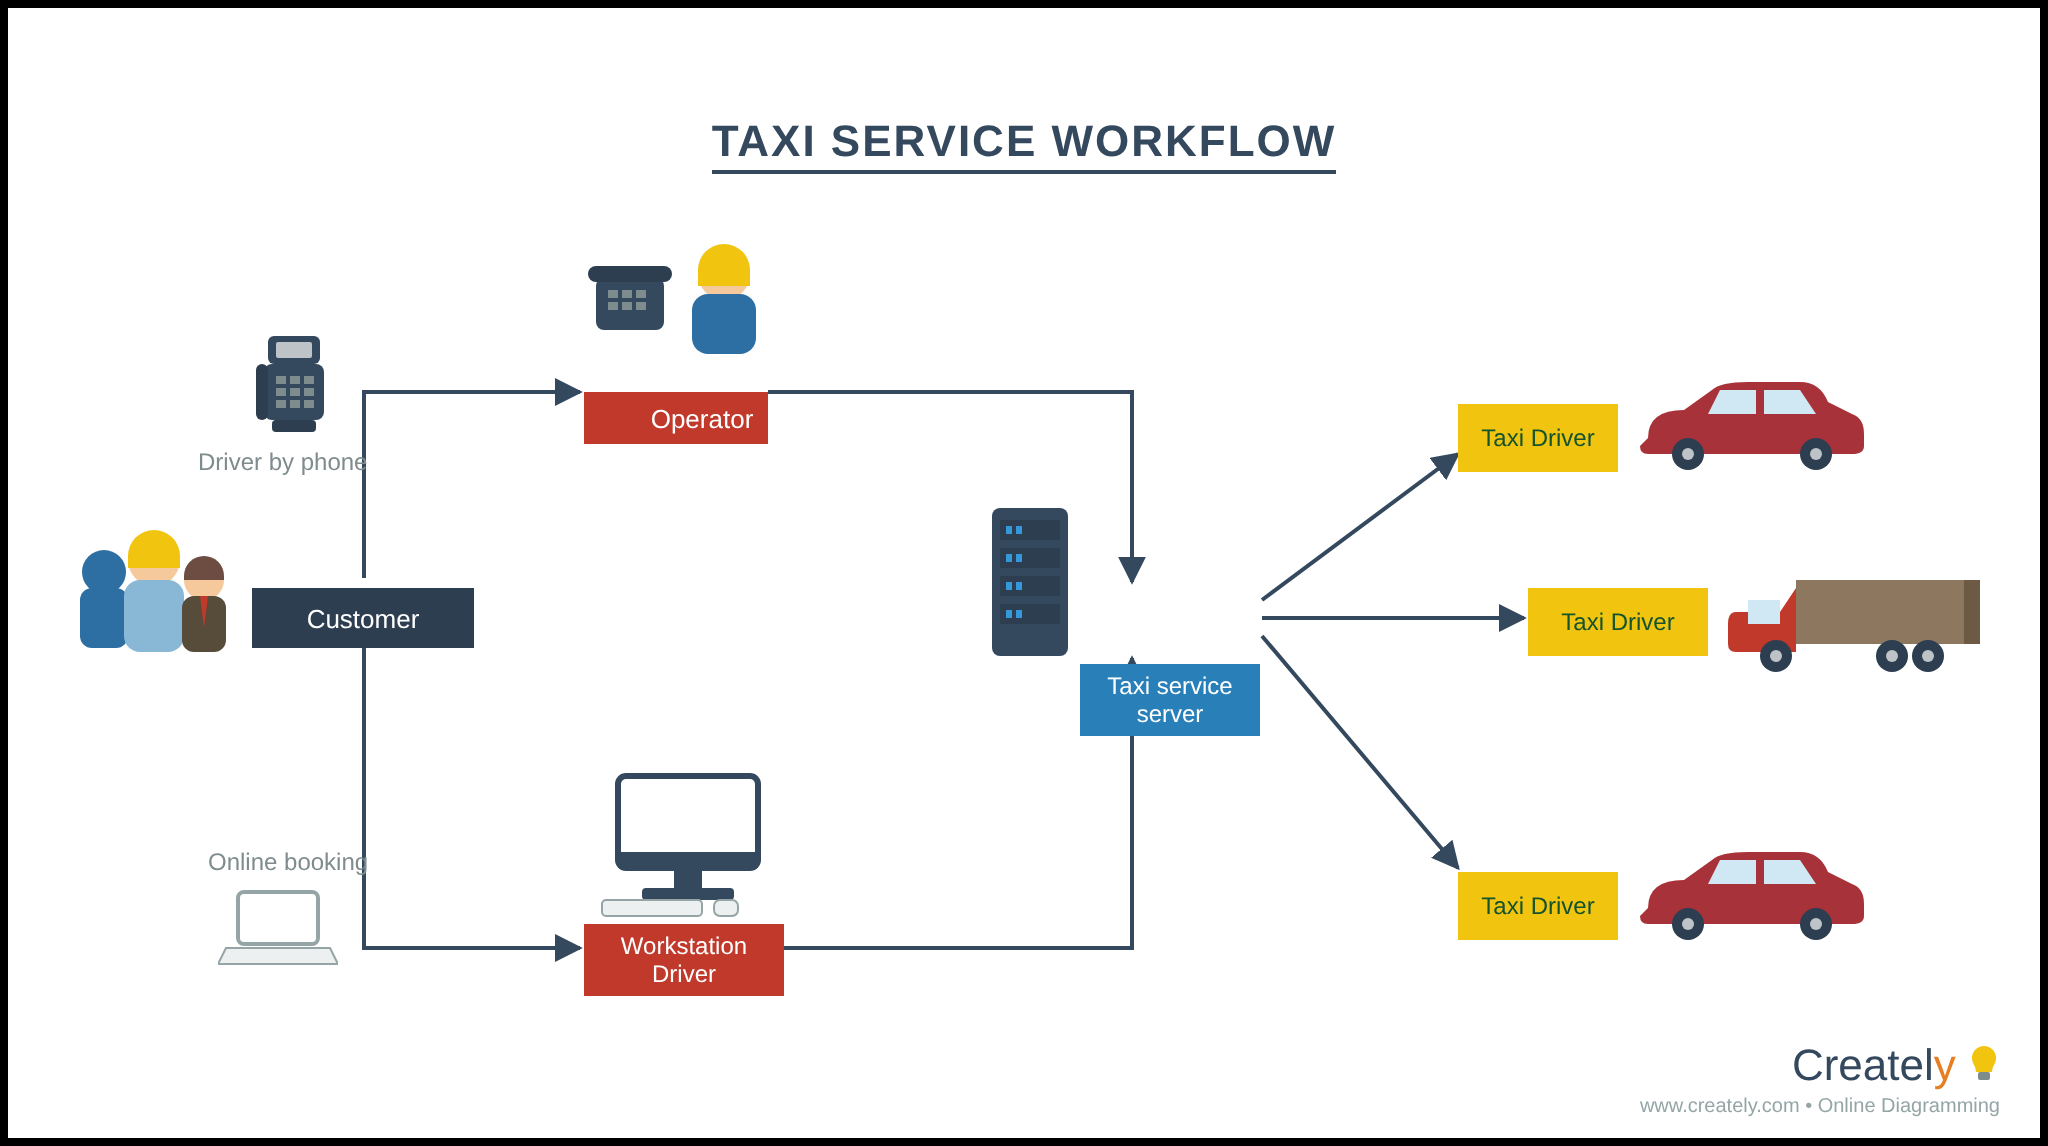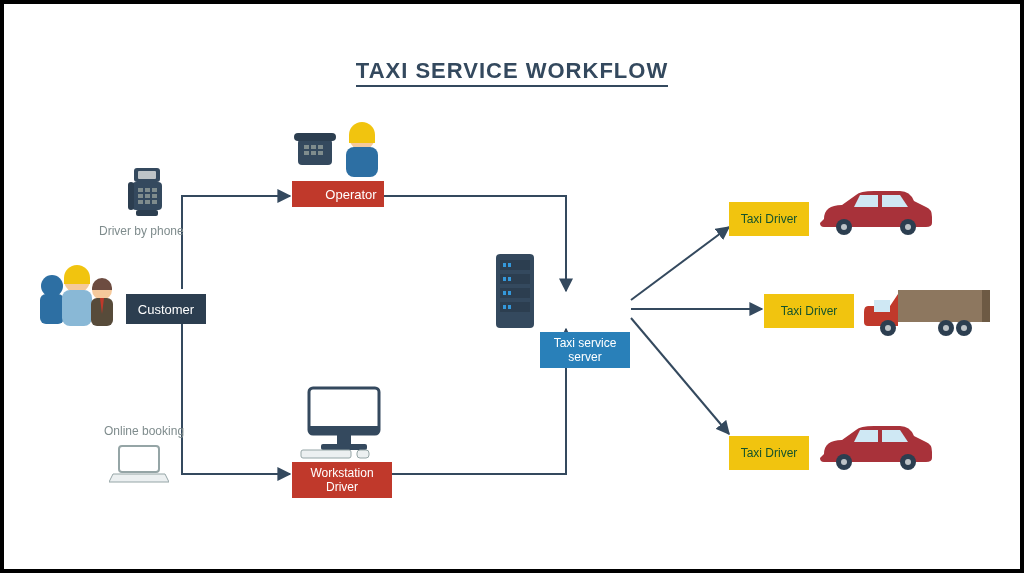--- a/index.html
+++ b/index.html
@@ -207,22 +207,32 @@
   <svg class="icon" style="left:810px; top:420px; width:120px; height:48px;" viewBox="0 0 120 48">
     <path d="M10,30 Q10,16 28,16 L42,6 Q46,2 60,2 L86,2 Q96,2 100,12 L112,18 Q118,20 118,28 L118,34 Q118,38 112,38 L10,38 Q6,38 6,34 Z" fill="#a8323a"></path>
     <path d="M46,6 L64,6 L64,18 L40,18 Z" fill="#cfe8f4"></path>
     <path d="M68,6 L86,6 L94,18 L68,18 Z" fill="#cfe8f4"></path>
     <circle cx="30" cy="38" r="8" fill="#2c3e50"></circle>
       <circle cx="30" cy="38" r="3" fill="#bdc3c7"></circle>
     <circle cx="94" cy="38" r="8" fill="#2c3e50"></circle>
       <circle cx="94" cy="38" r="3" fill="#bdc3c7"></circle>
   </svg>
 
-  <div class="node-label dark" style="left:122px; top:290px; width:80px; height:30px;">Customer</div>
-  <div class="node-label red" style="left:288px; top:177px; width:92px; height:26px;padding-left:36px;">Operator</div>
+  <div class="node-label dark" style="left:122px; top:290px; width:111px; height:30px;">Customer</div>
+  <div class="node-label red" style="left:288px; top:192px; width:92px; height:26px;padding-left:36px;">Operator</div>
   <div class="node-label red" style="left:288px; top:458px; width:100px; height:36px; font-size:12px;">Workstation Driver</div>
   <div class="node-label blue" style="left:536px; top:288px; width:90px; height:36px; font-size:12px;">Taxi service server</div>
   <div class="node-label amber" style="left:725px; top:198px; width:80px; height:34px; font-size:12px;">Taxi Driver</div>
   <div class="node-label amber" style="left:760px; top:290px; width:90px; height:34px; font-size:12px;">Taxi Driver</div>
   <div class="node-label amber" style="left:725px; top:432px; width:80px; height:34px; font-size:12px;">Taxi Driver</div>
 
+  <div class="footer">
+    <div class="brand">
+      <span>Createl</span><span class="y">y</span>
+      <svg width="16" height="20" viewBox="0 0 16 20" style="vertical-align:-2px;">
+        <path d="M8,1 a6,6 0 0 1 6,6 c0,3 -2,4 -2,7 h-8 c0,-3 -2,-4 -2,-7 a6,6 0 0 1 6,-6 z" fill="#f1c40f"></path>
+        <rect x="5" y="14" width="6" height="4" rx="1" fill="#7f8c8d"></rect>
+      </svg>
+    </div>
+    <div class="sub">www.creately.com • Online Diagramming</div>
+  </div>
 
 </div>
 
 </body></html>

